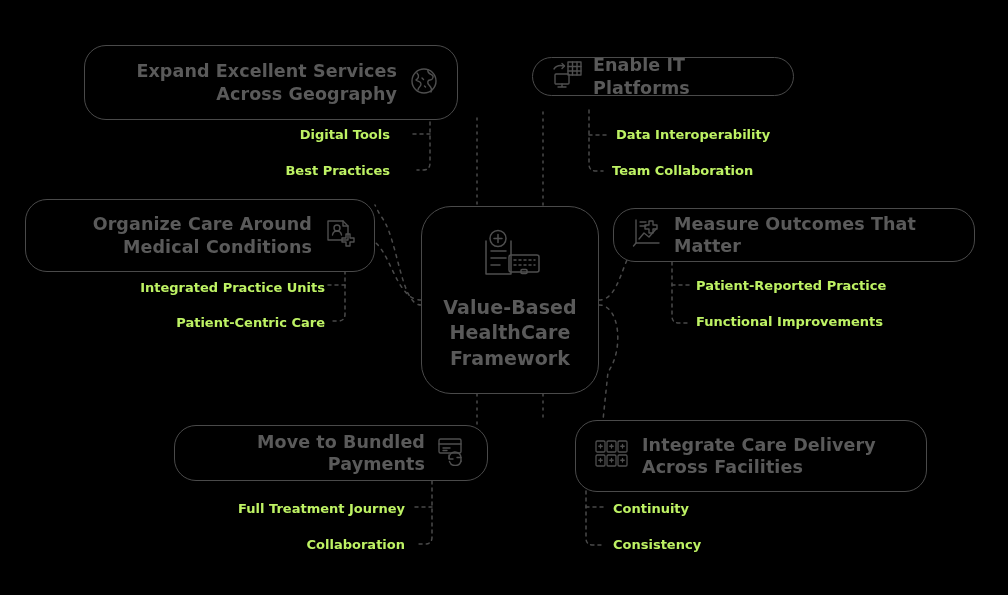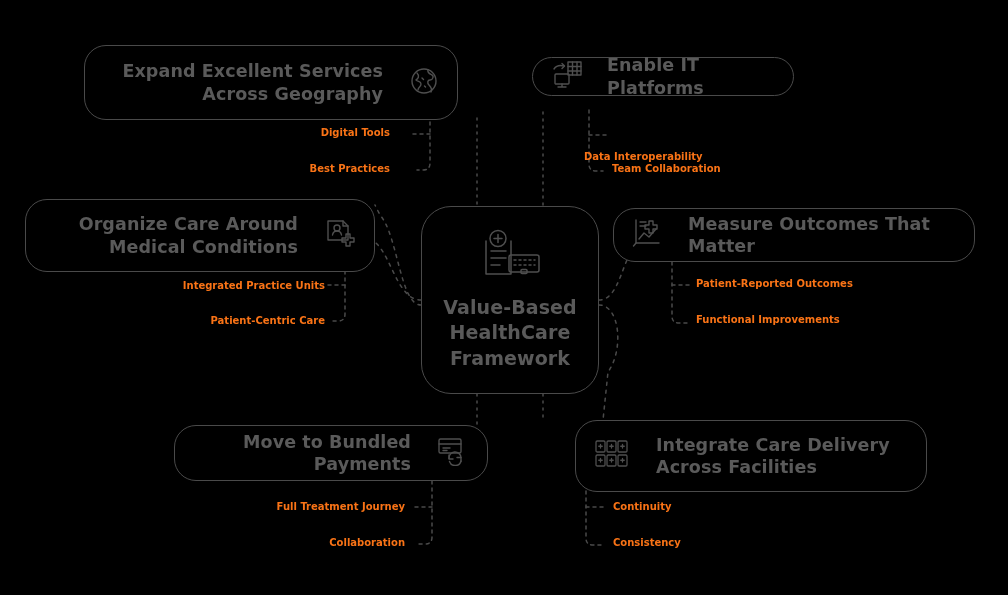--- a/index.html
+++ b/index.html
@@ -45,21 +45,21 @@
   }
   .node .node-icon {
     flex: 0 0 auto;
     display: block;
     color: #4f4f4f;
   }
 
   
   .branch {
     padding: 10px 18px;
-    gap: 24px;
+    gap: 10px;
   }
   .branch .node-label { font-size: 17.5px; }
 
   
   .icon-right { flex-direction: row; }
   .icon-right .node-label { flex: 1 1 auto; text-align: right; padding-right: 2px;}
   
   .icon-left .node-label { flex: 1 1 auto; text-align: left; }
 
   
@@ -84,22 +84,22 @@
   #node-geography   { left: 84px;  top: 45px;  width: 374px; height: 75px; }
   #node-it          { left: 532px; top: 57px;  width: 262px; height: 39px; }
   #node-conditions  { left: 25px;  top: 199px; width: 350px; height: 73px; }
   #node-measure     { left: 613px; top: 208px; width: 362px; height: 54px; }
   #node-payments    { left: 174px; top: 425px; width: 314px; height: 56px; }
   #node-integrate   { left: 575px; top: 420px; width: 352px; height: 72px; }
 
   
   .sub {
     position: absolute;
-    color: #f97316;
-    font-size: 10px;
+    color: #bef264;
+    font-size: 13px;
     font-weight: bold;
     white-space: nowrap;
     z-index: 3;
     line-height: 1;
   }
   .sub.right-align { text-align: right; }
 </style>
 </head>
 <body>
 
@@ -181,21 +181,21 @@
         <rect x="17" y="2" width="13" height="13"></rect>
         <path d="M17 6.5 H30 M17 11 H30 M21.5 2 V15 M26 2 V15"></path>
         <rect x="4" y="14" width="14" height="10" rx="1"></rect>
         <path d="M11 24 V27 M7 27 H15"></path>
         <path d="M3 9 C5 6, 9 5, 13 6"></path>
         <path d="M11 3.5 L13.5 6 L11 8.5"></path>
       </svg>
     </span>
     <span class="node-label">Enable IT Platforms</span>
   </div>
-  <div class="sub" style="left:584px; top:128px;margin-top:24px;">Data Interoperability</div>
+  <div class="sub" style="left:616px; top:128px;">Data Interoperability</div>
   <div class="sub" style="left:612px; top:164px;">Team Collaboration</div>
 
   <div class="node branch icon-right" id="node-conditions">
     <span class="node-label">Organize Care Around Medical Conditions</span>
     <span class="node-icon">
       <svg width="32" height="32" viewBox="0 0 32 32" fill="none" stroke="#4f4f4f" stroke-width="1.4" stroke-linecap="round" stroke-linejoin="round">
         <path d="M4 3 H19 L24 8 V22 H4 Z"></path>
         <path d="M19 3 V8 H24"></path>
         <circle cx="13" cy="10" r="3"></circle>
         <path d="M8.5 17 C9 14, 11 13, 13 13 C15 13, 17 14, 17.5 17"></path>
@@ -211,21 +211,21 @@
       <svg width="32" height="30" viewBox="0 0 32 30" fill="none" stroke="#4f4f4f" stroke-width="1.4" stroke-linecap="round" stroke-linejoin="round">
         <path d="M4 2 V25 H27"></path>
         <path d="M8 4 H14 M8 8 H14"></path>
         <path d="M17 3 h4 v4 h4 v4 h-4 v4 h-4 v-4 h-4 v-4 h4 z"></path>
         <path d="M7 21 L12 15 L17 19 L24 11"></path>
         <path d="M4 25 L1.5 28"></path>
       </svg>
     </span>
     <span class="node-label">Measure Outcomes That Matter</span>
   </div>
-  <div class="sub" style="left:696px; top:279px;">Patient-Reported Outcomes</div>
+  <div class="sub" style="left:696px; top:279px;">Patient-Reported Practice</div>
   <div class="sub" style="left:696px; top:315px;">Functional Improvements</div>
 
   <div class="node branch icon-right" id="node-payments">
     <span class="node-label">Move to Bundled Payments</span>
     <span class="node-icon">
       <svg width="32" height="30" viewBox="0 0 32 30" fill="none" stroke="#4f4f4f" stroke-width="1.4" stroke-linecap="round" stroke-linejoin="round">
         <rect x="2" y="3" width="22" height="14" rx="1.5"></rect>
         <path d="M2 8 H24"></path>
         <path d="M6 12 H13 M6 14.5 H10"></path>
         <path d="M12 22.5 A6 6 0 0 1 24 21.5"></path>

